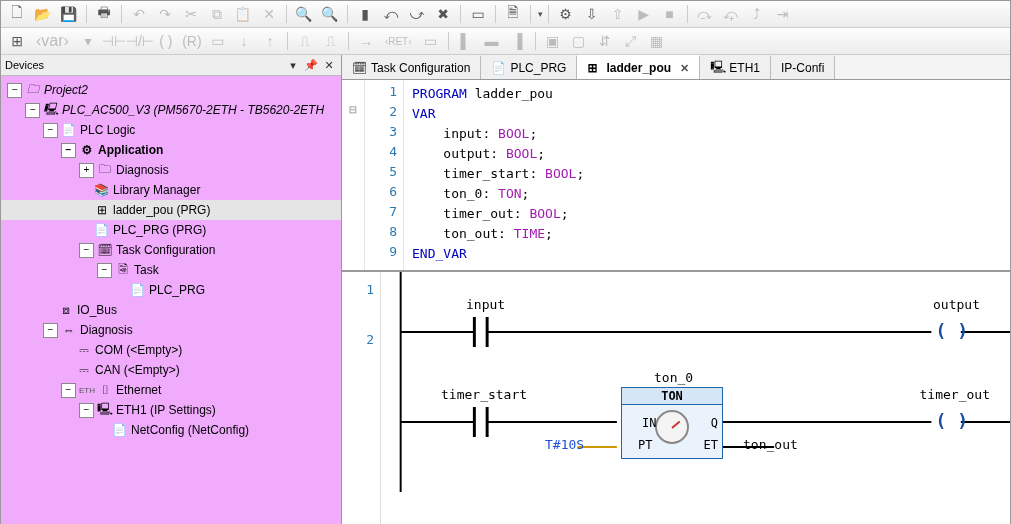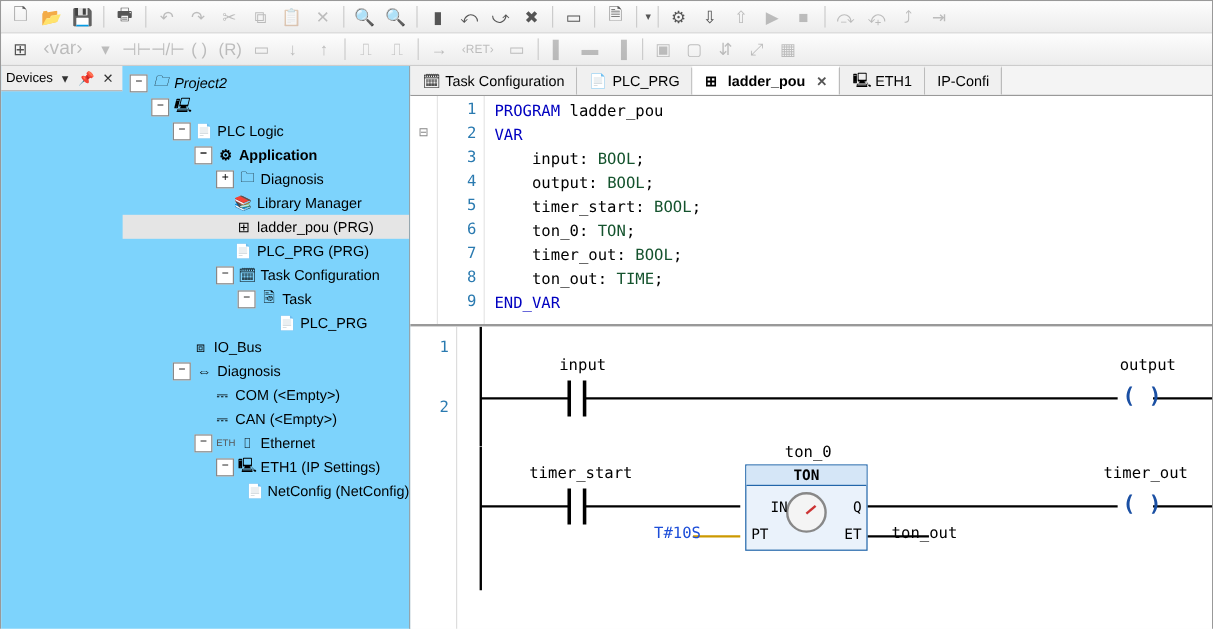--- a/index.html
+++ b/index.html
@@ -7,21 +7,21 @@
   
   .toolbar{display:flex;align-items:center;height:26px;background:linear-gradient(#fdfdfd,#ececec);border-bottom:1px solid #ccc;padding:0 4px;gap:2px;overflow:hidden;white-space:nowrap}
   .tb-btn{width:22px;height:22px;display:flex;align-items:center;justify-content:center;border:1px solid transparent;border-radius:2px;font-size:14px;color:#555;cursor:pointer;flex:none}
   .tb-btn.dim{opacity:.35}
   .tb-sep{width:1px;height:18px;background:#ccc;margin:0 3px;flex:none}
   .tb-label{padding:0 6px;color:#000;flex:none}
   .tb-dd{font-size:9px;color:#555;padding-left:2px}
   
   .body{flex:1;display:flex;min-height:0}
   
-  .devices{width:340px;display:flex;flex-direction:row;border-right:1px solid #999;background:#7dd3fc}
+  .devices{width:340px;display:flex;flex-direction:column;border-right:1px solid #999;background:#f0abfc}
   .dev-hdr{display:flex;align-items:center;height:20px;background:#eee;border-bottom:1px solid #bbb;padding:0 4px;font-size:11px}
   .dev-hdr .ttl{flex:1}
   .dev-hdr .wbtn{width:16px;height:16px;display:flex;align-items:center;justify-content:center;font-size:11px;color:#333;cursor:pointer;margin-left:2px}
   .tree{flex:1;overflow:auto;padding:4px 0}
   .row{display:flex;align-items:center;height:20px;white-space:nowrap;cursor:pointer}
   .row .exp{width:13px;height:13px;border:1px solid #888;display:flex;align-items:center;justify-content:center;font-size:10px;line-height:1;margin-right:3px;background:#fff;color:#000}
   .row .noexp{width:15px}
   .row .ico{width:16px;height:16px;margin-right:3px;display:flex;align-items:center;justify-content:center;font-size:12px}
   .row.sel{background:#e5e5e5}
   .row.b{font-weight:bold}
@@ -32,21 +32,21 @@
   .tab{display:flex;align-items:center;padding:0 10px;border-right:1px solid #bbb;border-top:2px solid transparent;gap:5px;cursor:pointer;background:#f0f0f0}
   .tab.active{background:#fff;border-top:2px solid #fff;font-weight:bold}
   .tab .x{margin-left:4px;font-size:11px;color:#555}
   .tab .ico{width:14px}
   
   .code-wrap{display:flex;height:190px;border-bottom:2px solid #999;background:#fff;position:relative}
   .foldcol{width:22px;background:#fff;border-right:1px solid #e5e5e5;font-size:10px;color:#888;padding-top:4px;text-align:center}
   .gutter{width:32px;background:#fff;border-right:1px solid #e5e5e5;text-align:right;padding:4px 6px 0 0;color:#2a7ab0;font-family:Consolas,monospace;font-size:13px}
   .code{flex:1;padding:4px 8px;font-family:Consolas,monospace;font-size:13px;line-height:20px;white-space:pre}
   .kw{color:#0000c0}
-  .ty{color:#14532d}
+  .ty{color:#a21caf}
   .id{color:#000}
   
   .ladder{flex:1;display:flex;overflow:hidden;background:#fff}
   .lgut{width:32px;border-right:1px solid #ddd;text-align:right;padding:10px 6px 0 0;color:#2a7ab0;font-family:Consolas,monospace;font-size:13px}
   .ldr{flex:1;position:relative;font-family:Consolas,monospace;font-size:13px}
   .rung{position:relative;height:90px}
   .rung.hdr1{height:100px}
   svg.net{position:absolute;inset:0;width:100%;height:100%}
   .lab{position:absolute;font-size:13px;color:#000}
   .fb{position:absolute;border:1px solid #2266aa;background:#eaf2fb;text-align:center;font-size:12px}
@@ -141,20 +141,21 @@
       </div>
       <div class="tree" id="tree">
           <div class="row it" style="padding-left: 6px;">
             <span class="exp">−</span>
             <span class="ico">🗀</span>
             <span>Project2</span>
           </div>
           <div class="row it" style="padding-left: 24px;">
             <span class="exp">−</span>
             <span class="ico">🖳</span>
+            <span>PLC_AC500_V3 (PM5670-2ETH - TB5620-2ETH</span>
           </div>
           <div class="row" style="padding-left: 42px;">
             <span class="exp">−</span>
             <span class="ico">📄</span>
             <span>PLC Logic</span>
           </div>
           <div class="row b" style="padding-left: 60px;">
             <span class="exp">−</span>
             <span class="ico">⚙</span>
             <span>Application</span>
@@ -318,21 +319,21 @@
               <line x1="590" y1="50" x2="640" y2="50" stroke="#000" stroke-width="2"></line>
             </svg>
             <span class="lab" style="left:60px;top:15px">timer_start</span>
             <span class="lab" style="left:164px;top:65px;color:#1d4ed8">T#10S</span>
             <span class="lab" style="left:273px;top:-2px">ton_0</span>
 
             <div class="fb" style="left:240px;top:15px;width:100px;height:70px">
               <div class="ttl">TON</div>
               <div class="clock"></div>
               <span style="position:absolute;left:20px;top:28px">IN</span>
-              <span style="position:absolute;left:4px;top:50px">PT</span>
+              <span style="position:absolute;left:16px;top:50px">PT</span>
               <span style="position:absolute;right:4px;top:28px">Q</span>
               <span style="position:absolute;right:4px;top:50px">ET</span>
             </div>
 
             <span class="lab" style="left:362px;top:65px">ton_out</span>
             <span class="lab" style="right:20px;top:15px">timer_out</span>
             <span class="coil" style="right:42px;top:38px">(&nbsp;)</span>
           </div>
         </div>
       </div>

